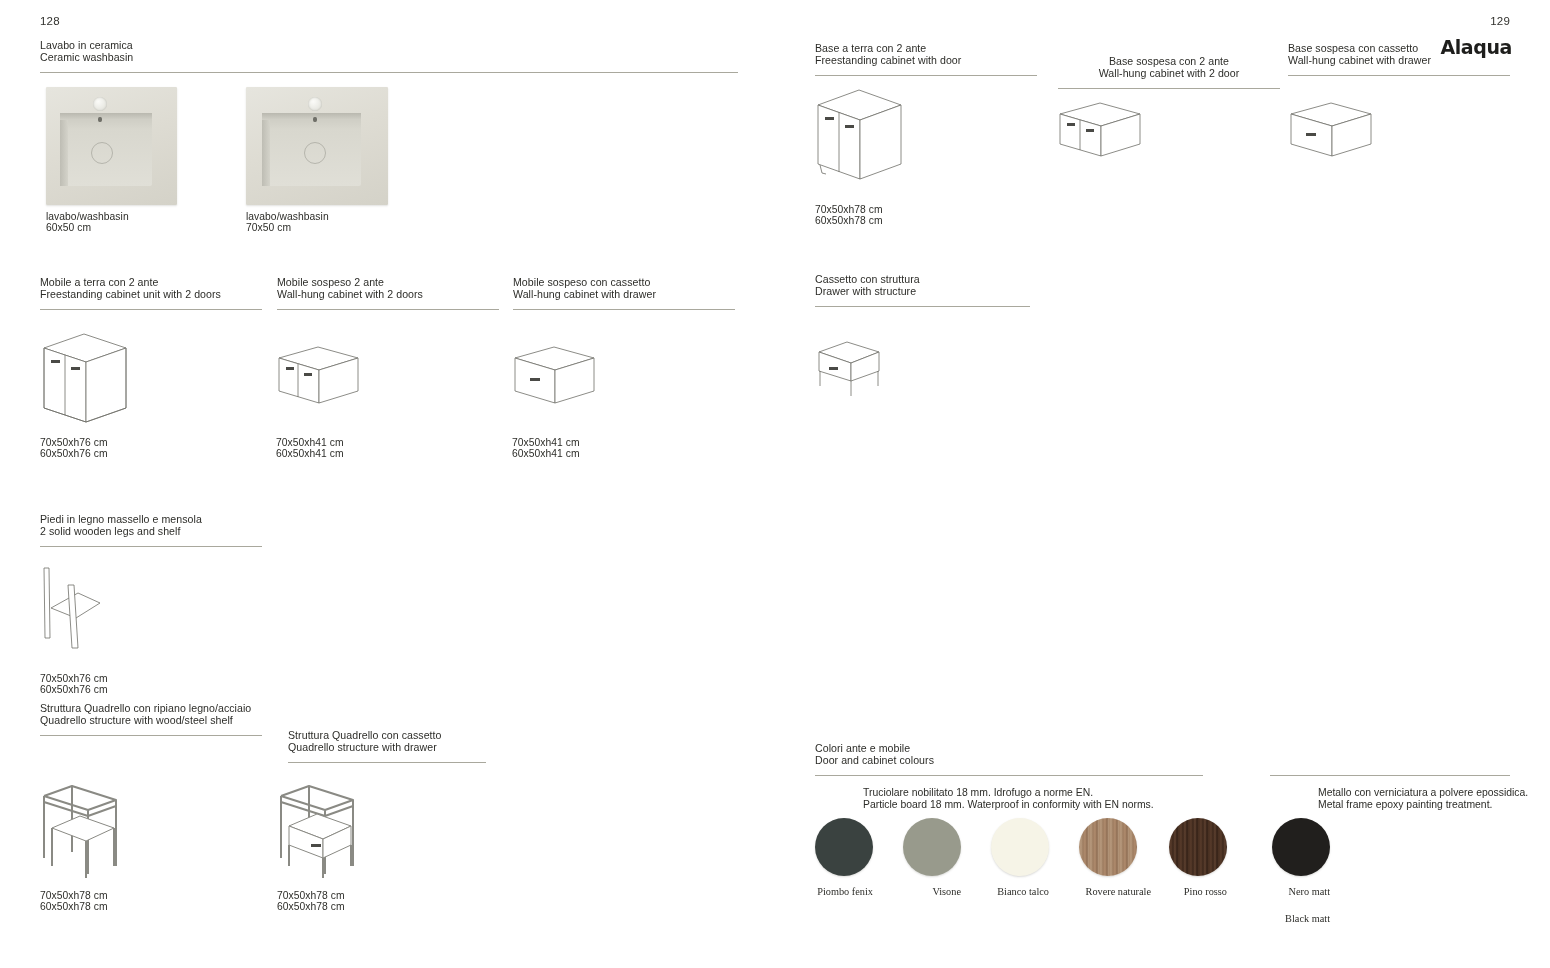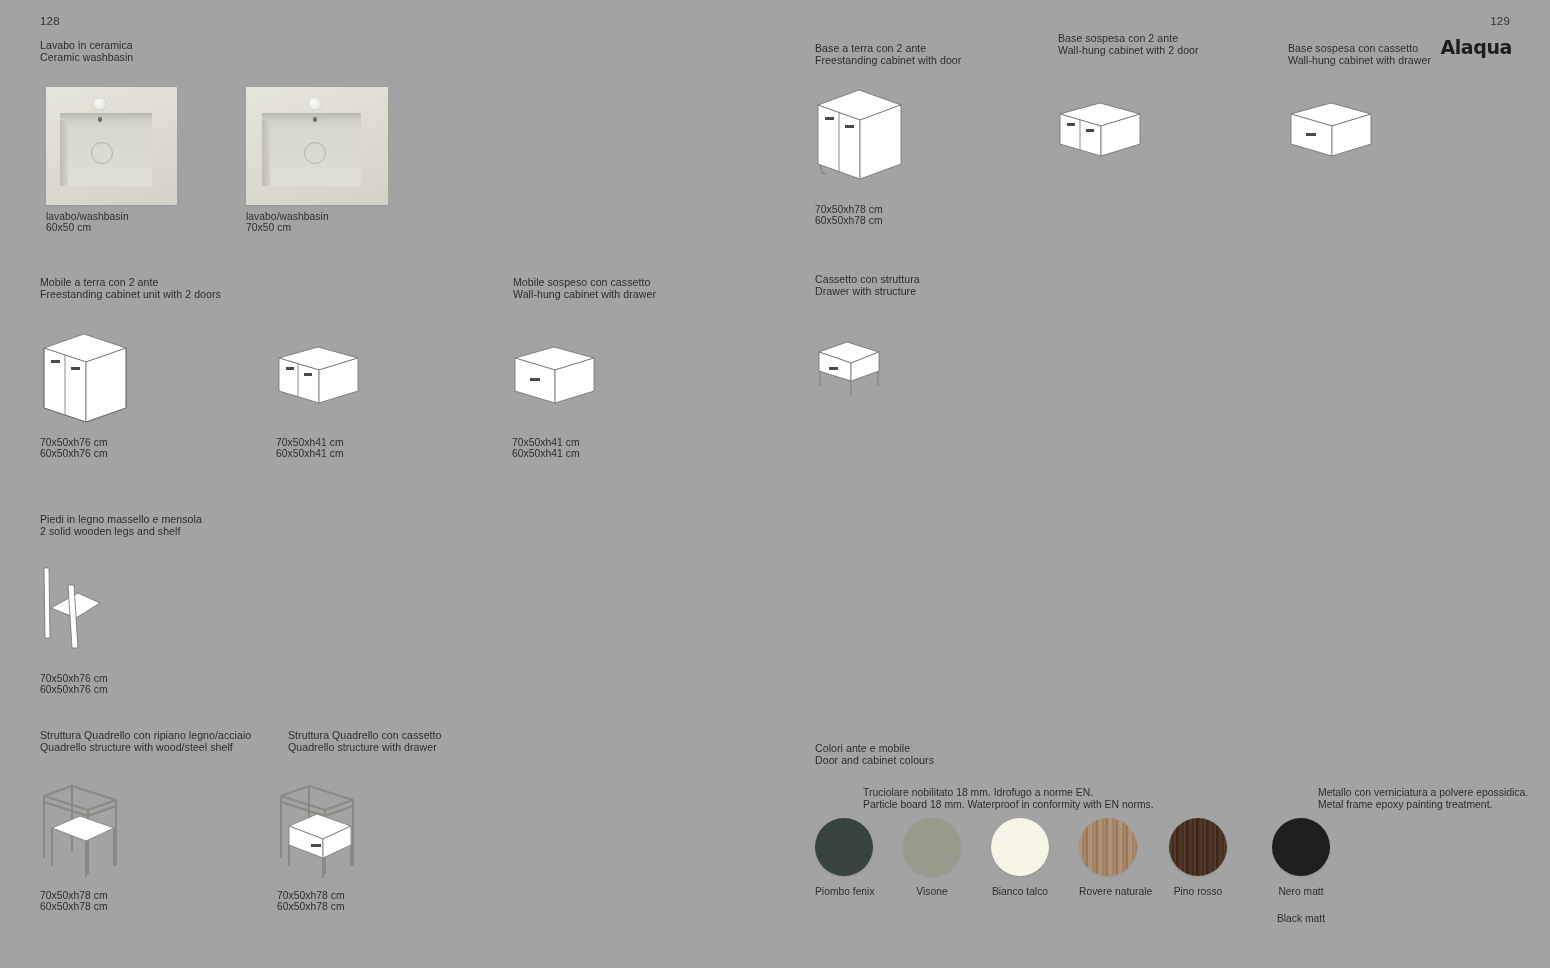--- a/index.html
+++ b/index.html
@@ -4,21 +4,21 @@
 <style>
   * { box-sizing: border-box; margin: 0; padding: 0; }
   html, body {
     width: 1550px; height: 968px;
     background: #cdccc1;
     font-family: "Liberation Sans", sans-serif;
     color: #2b2b28;
     overflow: hidden;
   }
   .spread { position: relative; width: 1550px; height: 968px; }
-  .page { position: absolute; top: 0; height: 968px; background: #a3a3a3; padding-left: 24px; }
+  .page { position: absolute; top: 0; height: 968px; background: #ffffff; padding-left: 24px; }
   .page-left  { left: 0;   width: 775px; }
   .page-right { left: 775px; width: 775px; }
 
   .folio {
     position: absolute; top: 15px;
     font-size: 11.5px; letter-spacing: .2px; color: #32322e;
   }
   .folio-left  { left: 40px; }
   .folio-right { right: 40px; }
 
@@ -86,21 +86,21 @@
     position:absolute; width:4px; height:5px; border-radius:40%;
     background:#6f6f68;
   }
 
   
   .art { position: absolute; }
   .art svg { display: block; overflow: visible; }
 
   
   .swatches { position: absolute; display: flex; }
-  .sw { width: 58px; margin-right: 6px; text-align: center; }
+  .sw { width: 58px; margin-right: 6px; text-align: right; font-family: Liberation Serif, serif; }
   .sw .disc {
     width: 58px; height: 58px; border-radius: 50%;
     box-shadow: 0 1px 2px rgba(90,90,80,.22);
   }
   .sw .lbl {
     margin-top: 10px; font-size: 10.3px; line-height: 11.4px;
     color: #2d2d29; white-space: nowrap;
   }
   .sw.wide { width: 72px; }
   .note {
@@ -152,20 +152,27 @@
       <span>70x50 cm</span>
     </div>
 
     <div class="blk" style="left:40px; top:277px; width:222px;">
       <div class="cap">
         <span class="it">Mobile a terra con 2 ante</span>
         <span class="en">Freestanding cabinet unit with 2 doors</span>
       </div>
       <div class="rule"></div>
     </div>
+    <div class="blk" style="left:277px; top:277px; width:222px;">
+      <div class="cap">
+        <span class="it">Mobile sospeso 2 ante</span>
+        <span class="en">Wall-hung cabinet with 2 doors</span>
+      </div>
+      <div class="rule"></div>
+    </div>
     <div class="blk" style="left:513px; top:277px; width:222px;">
       <div class="cap">
         <span class="it">Mobile sospeso con cassetto</span>
         <span class="en">Wall-hung cabinet with drawer</span>
       </div>
       <div class="rule"></div>
     </div>
 
     <div class="art" style="left:40px; top:330px;">
       <svg width="130" height="100" viewBox="0 0 130 100">
@@ -235,21 +242,21 @@
           <polygon points="11,48 38,33 60,43 36,58"></polygon>
           <polygon points="28,25 34,25 38,88 32,88"></polygon>
         </g>
       </svg>
     </div>
     <div class="dims" style="position:absolute; left:40px; top:673px;">
       <span>70x50xh76 cm</span>
       <span>60x50xh76 cm</span>
     </div>
 
-    <div class="blk" style="left:40px; top:730px; width:222px;">
+    <div class="blk" style="left:40px; top:703px; width:222px;">
       <div class="cap">
         <span class="it">Struttura Quadrello con ripiano legno/acciaio</span>
         <span class="en">Quadrello structure with wood/steel shelf</span>
       </div>
       <div class="rule"></div>
     </div>
     <div class="art" style="left:38px; top:782px;">
       <svg width="120" height="100" viewBox="0 0 120 100">
         <g fill="none" stroke="#8a8a84" stroke-width="2" stroke-linejoin="round">
           <polyline points="6,14 34,4 34,70"></polyline>
@@ -314,21 +321,21 @@
 
     <div class="brand">Alaqua</div>
 
     <div class="blk" style="left:40px; top:43px; width:222px;">
       <div class="cap">
         <span class="it">Base a terra con 2 ante</span>
         <span class="en">Freestanding cabinet with door</span>
       </div>
       <div class="rule"></div>
     </div>
-    <div class="blk" style="left:283px; top:33px; width:222px;">
+    <div class="blk" style="left:283px; top:56px; width:222px;text-align:center;">
       <div class="cap">
         <span class="it">Base sospesa con 2 ante</span>
         <span class="en">Wall-hung cabinet with 2 door</span>
       </div>
       <div class="rule"></div>
     </div>
     <div class="blk" style="left:513px; top:43px; width:222px;">
       <div class="cap">
         <span class="it">Base sospesa con cassetto</span>
         <span class="en">Wall-hung cabinet with drawer</span>

